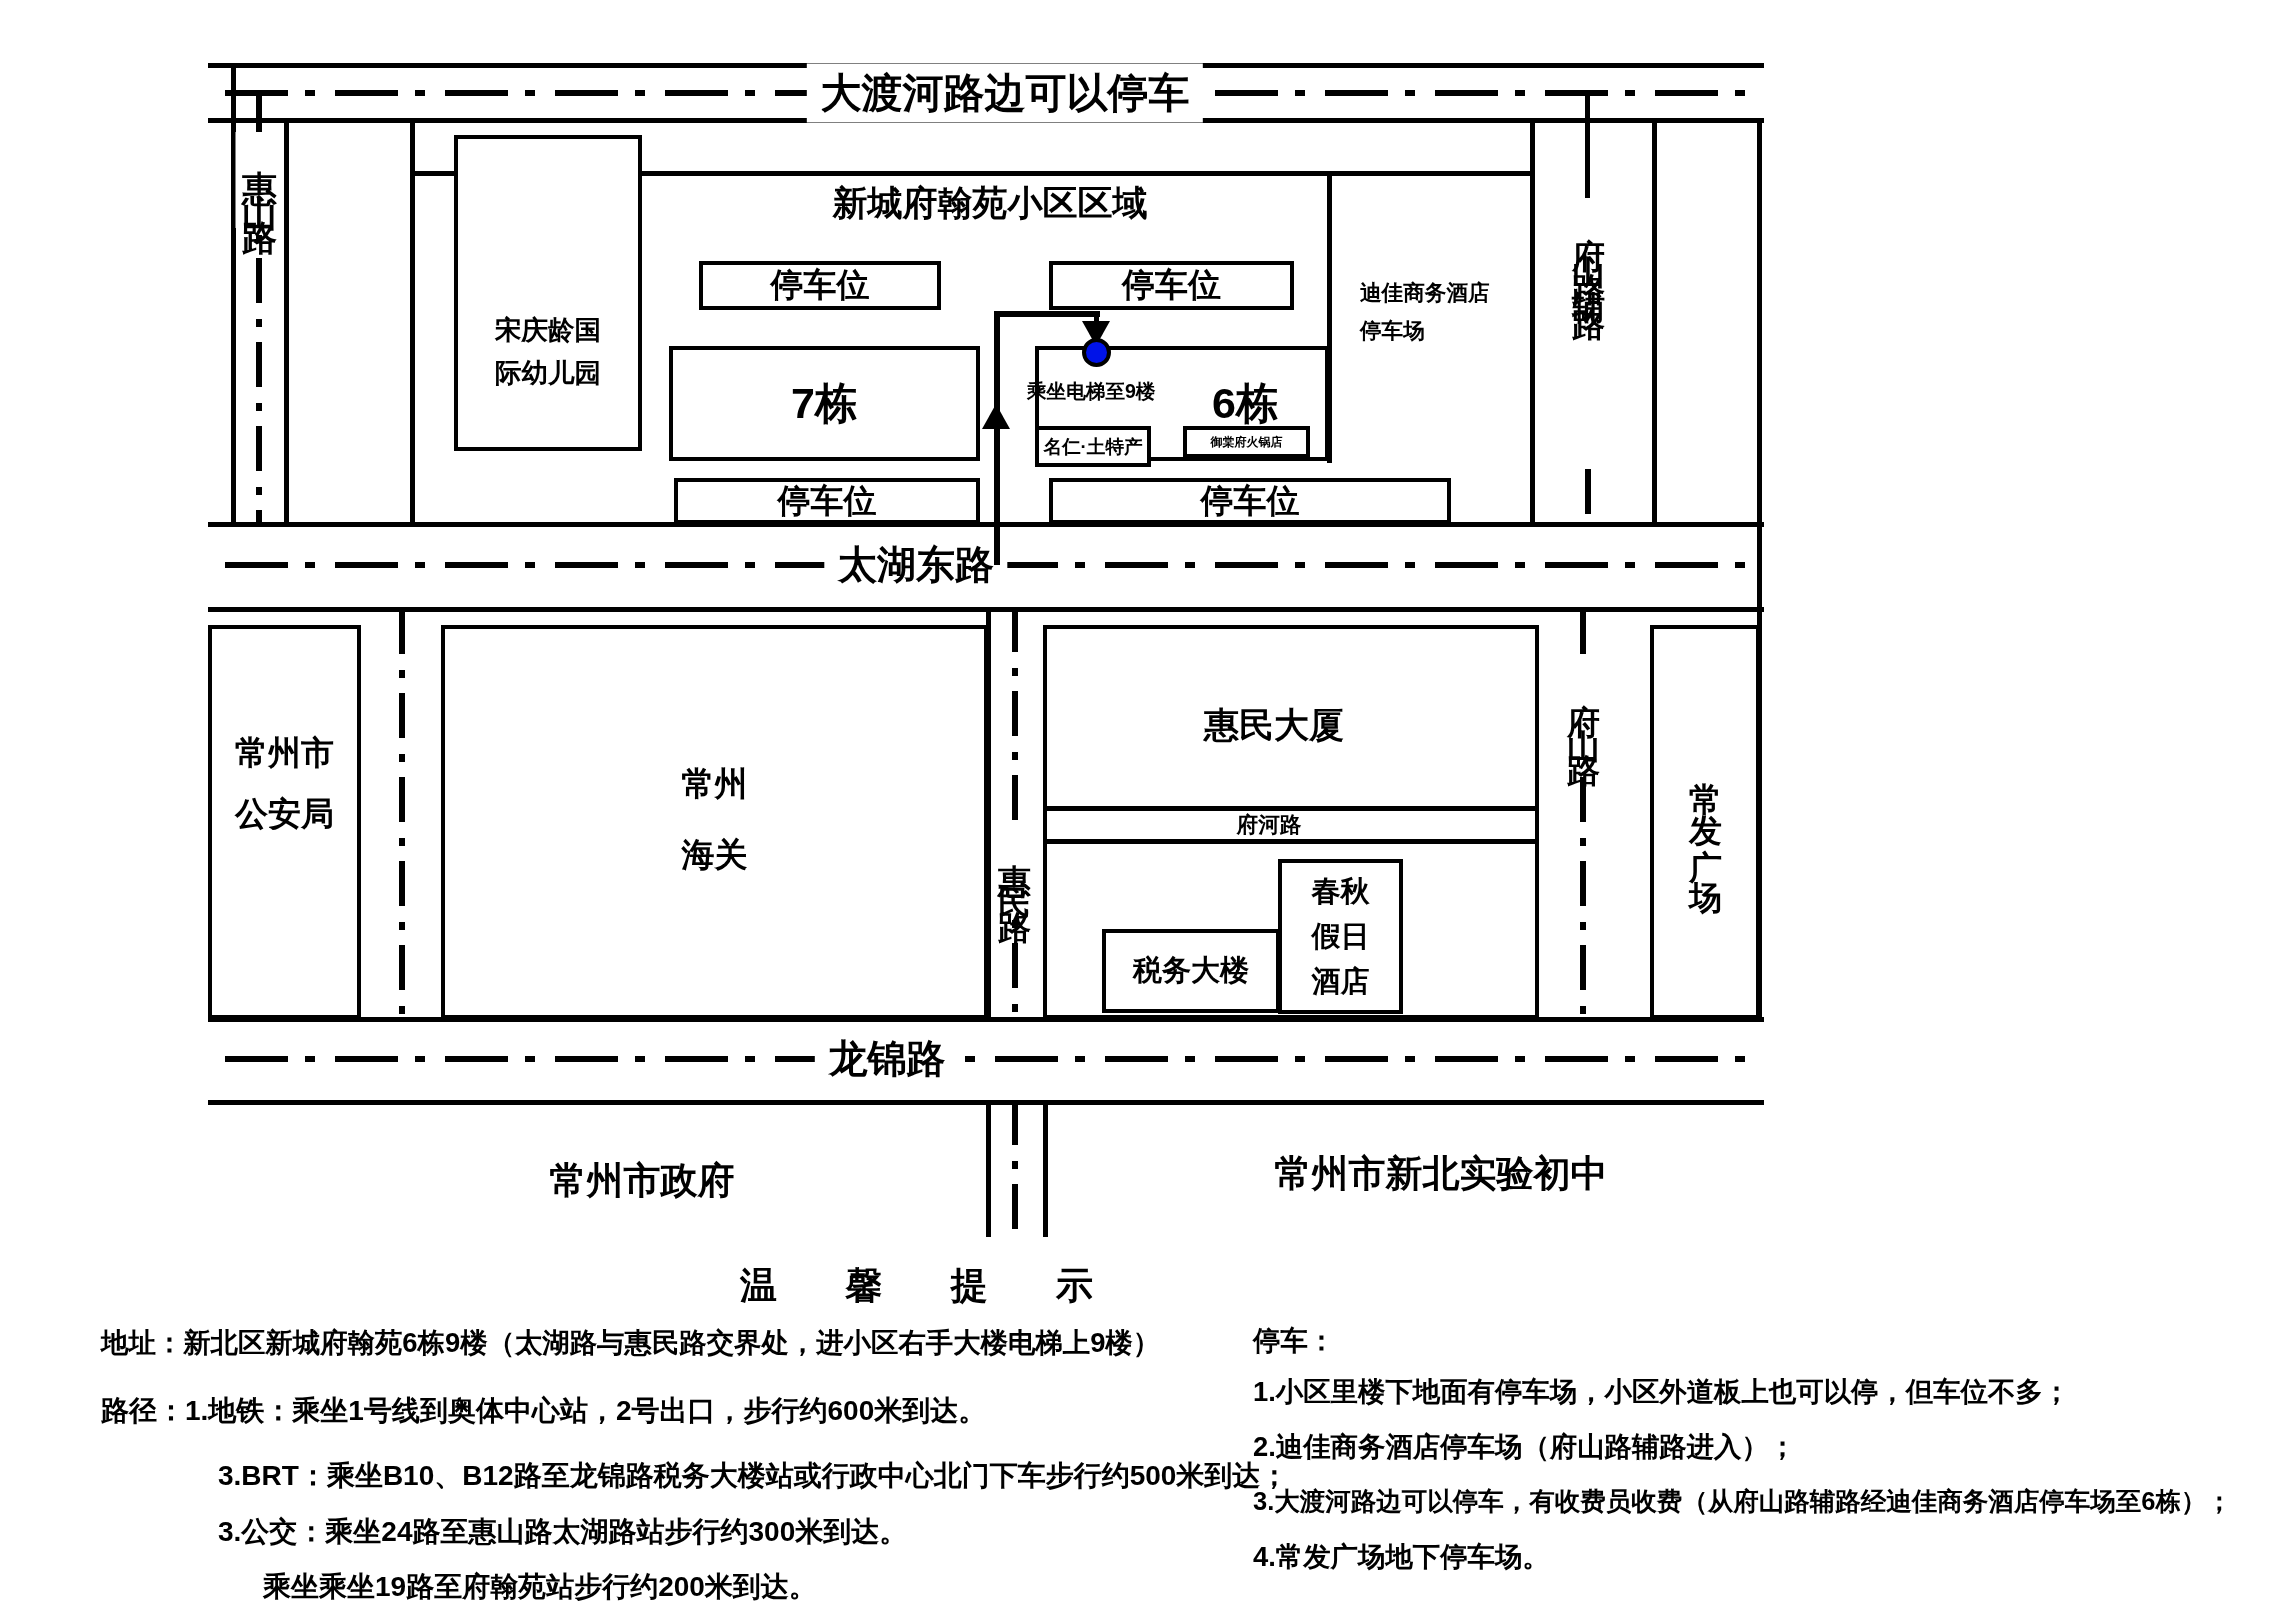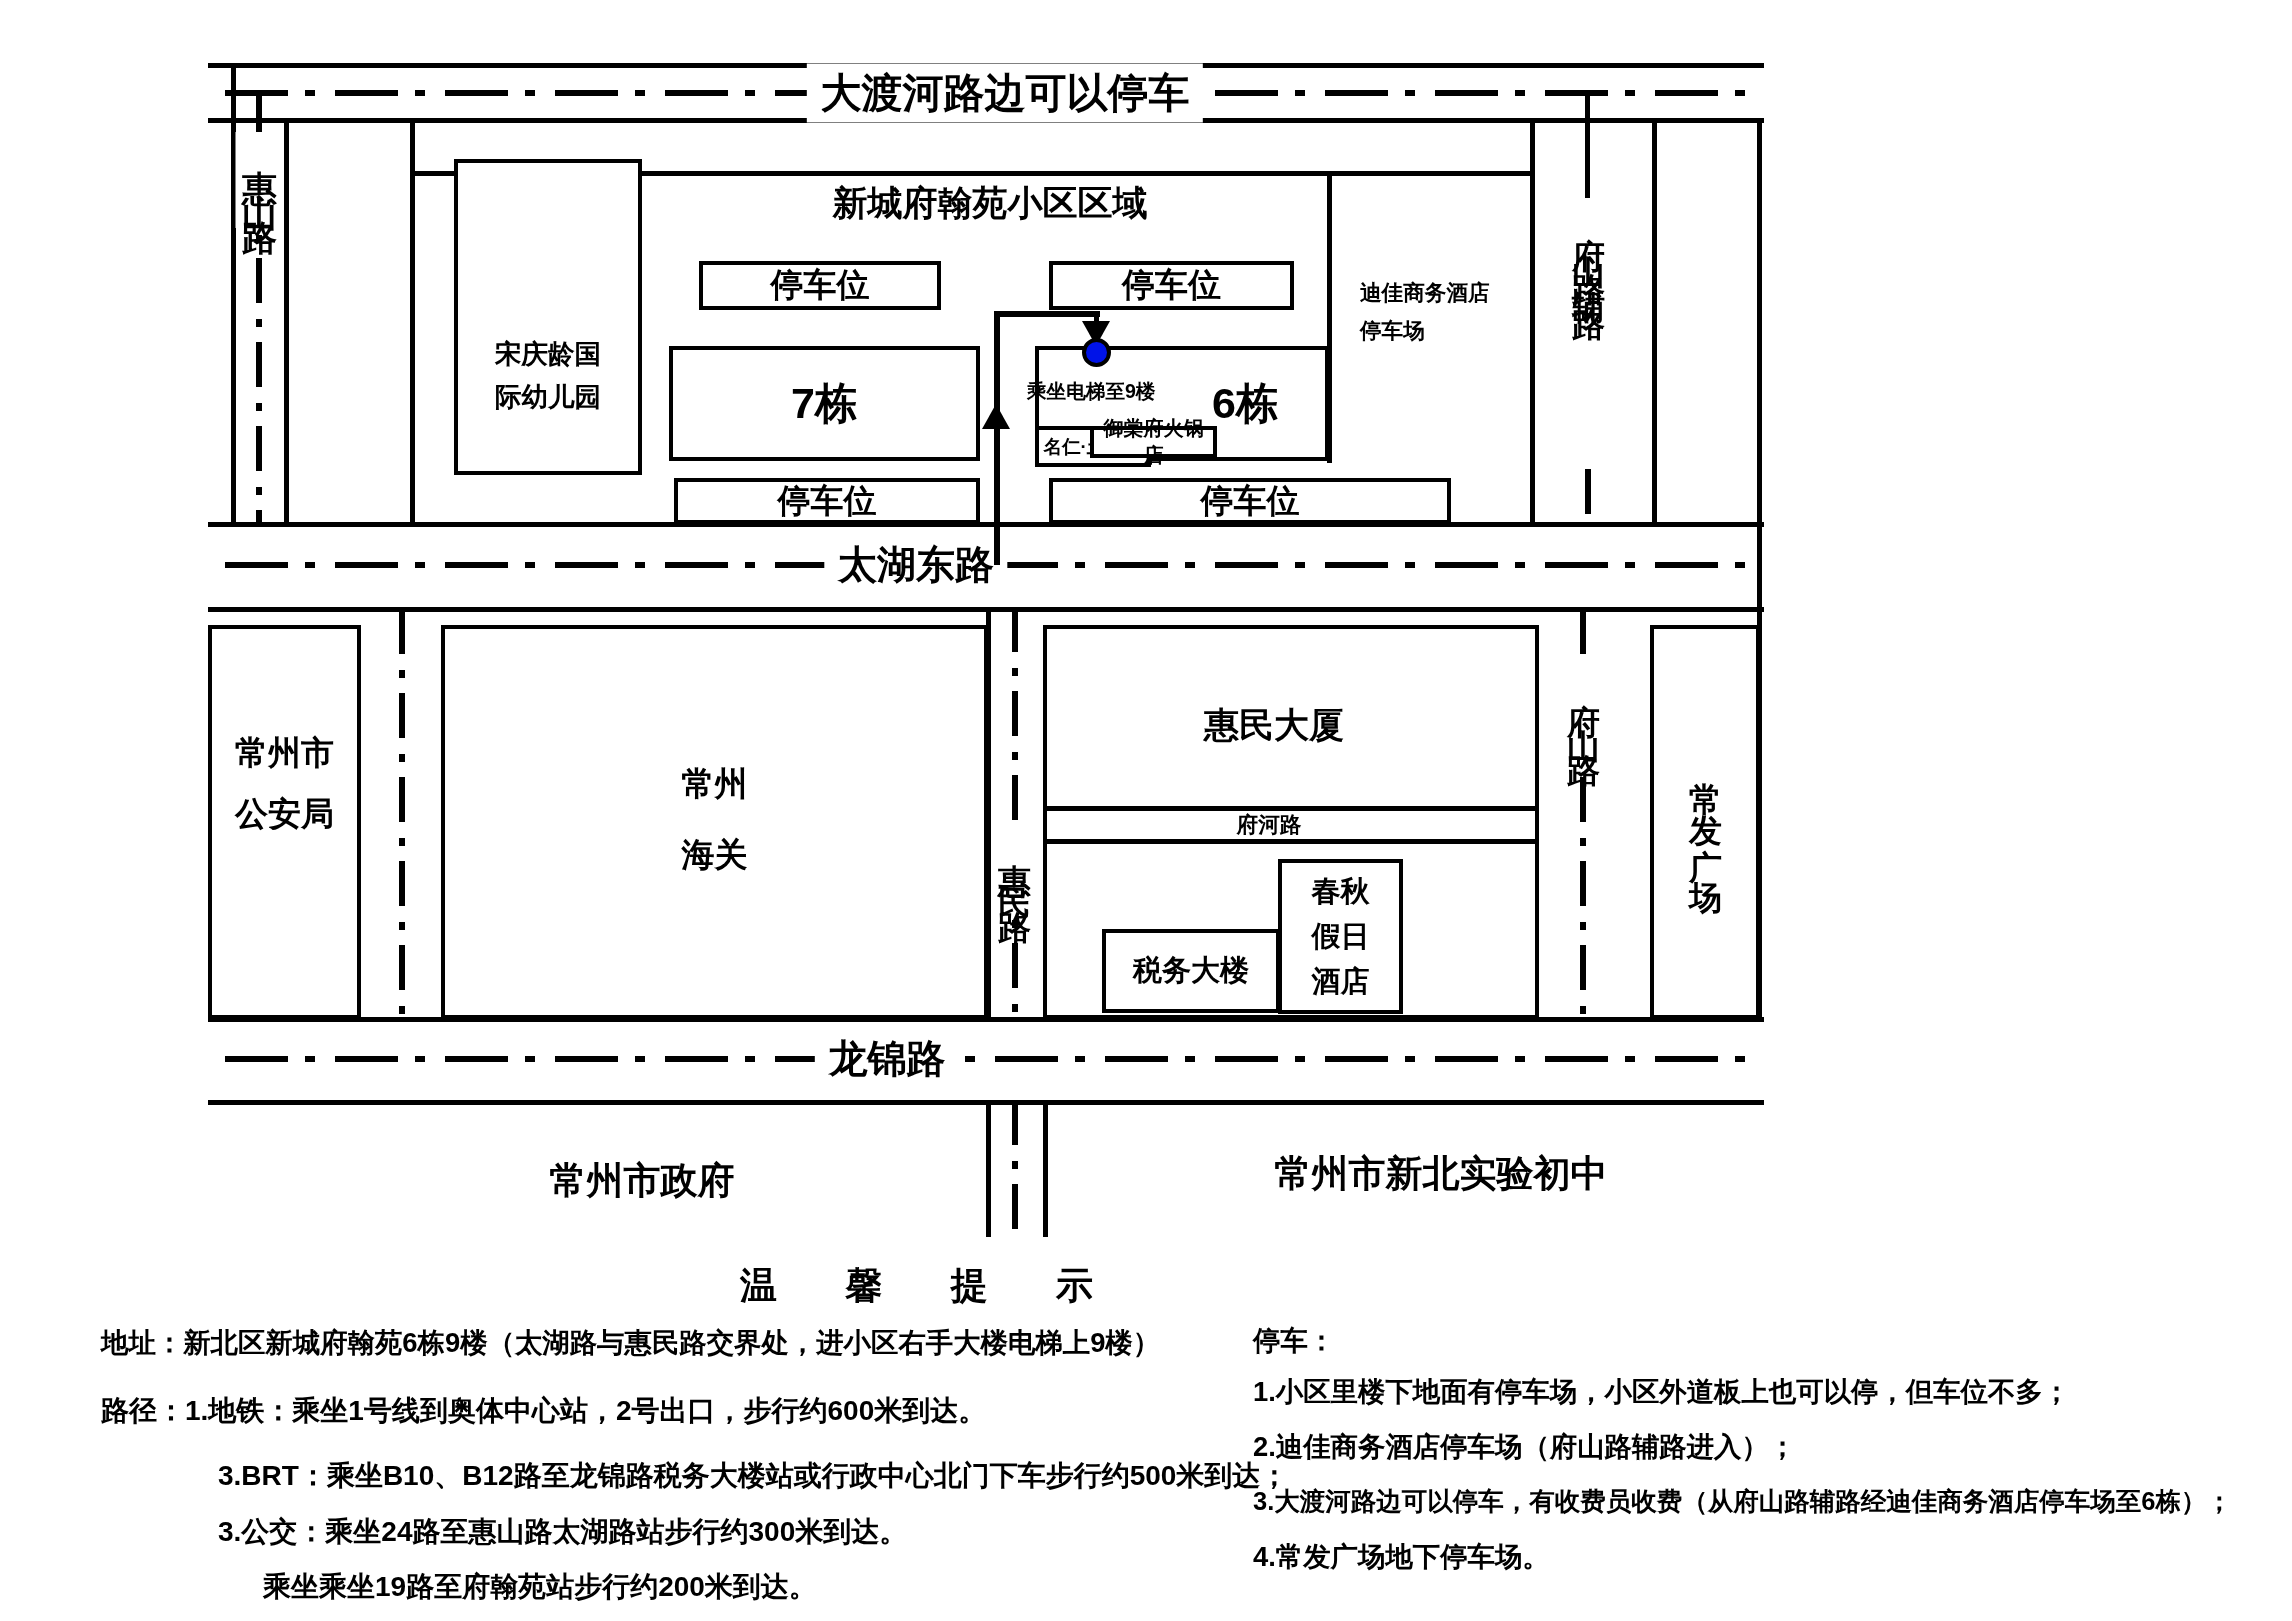--- a/index.html
+++ b/index.html
@@ -57,40 +57,40 @@
   <div class="cl-v" style="left:1585px;top:469px;height:56px"></div>
 
   <div class="vl" style="left:1757px;top:118px;height:902px"></div>
 
   <div class="vl" style="left:410px;top:118px;height:407px"></div>
   <div class="hl" style="left:410px;top:171px;width:1125px"></div>
   <div class="vl" style="left:1327px;top:171px;height:292px"></div>
 
   <div class="lbl ctr" style="left:990px;top:203px;font-size:35px;">新城府翰苑小区区域</div>
 
-  <div class="box" style="left:454px;top:159px;width:188px;height:316px;">
+  <div class="box" style="left:454px;top:135px;width:188px;height:316px;">
     <div style="padding-top:118px;font-size:26.5px;line-height:43px;" class="bld">
       <div>宋庆龄国</div>
       <div>际幼儿园</div>
     </div>
   </div>
 
   <div class="box bld" style="left:699px;top:261px;width:242px;height:49px;font-size:33px;">停车位</div>
   <div class="box bld" style="left:1049px;top:261px;width:245px;height:49px;font-size:33px;">停车位</div>
 
   <div class="box bld" style="left:669px;top:346px;width:311px;height:115px;font-size:43px;">7栋</div>
 
   <div class="box bld" style="left:1035px;top:346px;width:294px;height:115px;font-size:43px;padding-left:127px;">6栋</div>
 
 
   <div class="note" style="left:1360px;top:278px;font-size:21.6px;">迪佳商务酒店</div>
   <div class="note" style="left:1360px;top:316px;font-size:21.6px;">停车场</div>
 
   <div class="box bld" style="left:1035px;top:426px;width:116px;height:41px;font-size:18.6px;">名仁·土特产</div>
-  <div class="box bld" style="left:1090px;top:426px;width:127px;height:32px;font-size:20px;">御棠府火锅店</div>
+  <div class="box bld" style="left:1183px;top:426px;width:127px;height:32px;font-size:12px;">御棠府火锅店</div>
 
   <div class="box bld" style="left:674px;top:478px;width:306px;height:46px;font-size:33px;">停车位</div>
   <div class="box bld" style="left:1049px;top:478px;width:402px;height:46px;font-size:33px;">停车位</div>
 
   <div class="box" style="left:208px;top:625px;width:153px;height:394px;">
     <div class="bld" style="font-size:33px;line-height:61px;padding-bottom:78px;">
       <div>常州市</div>
       <div>公安局</div>
     </div>
   </div>

